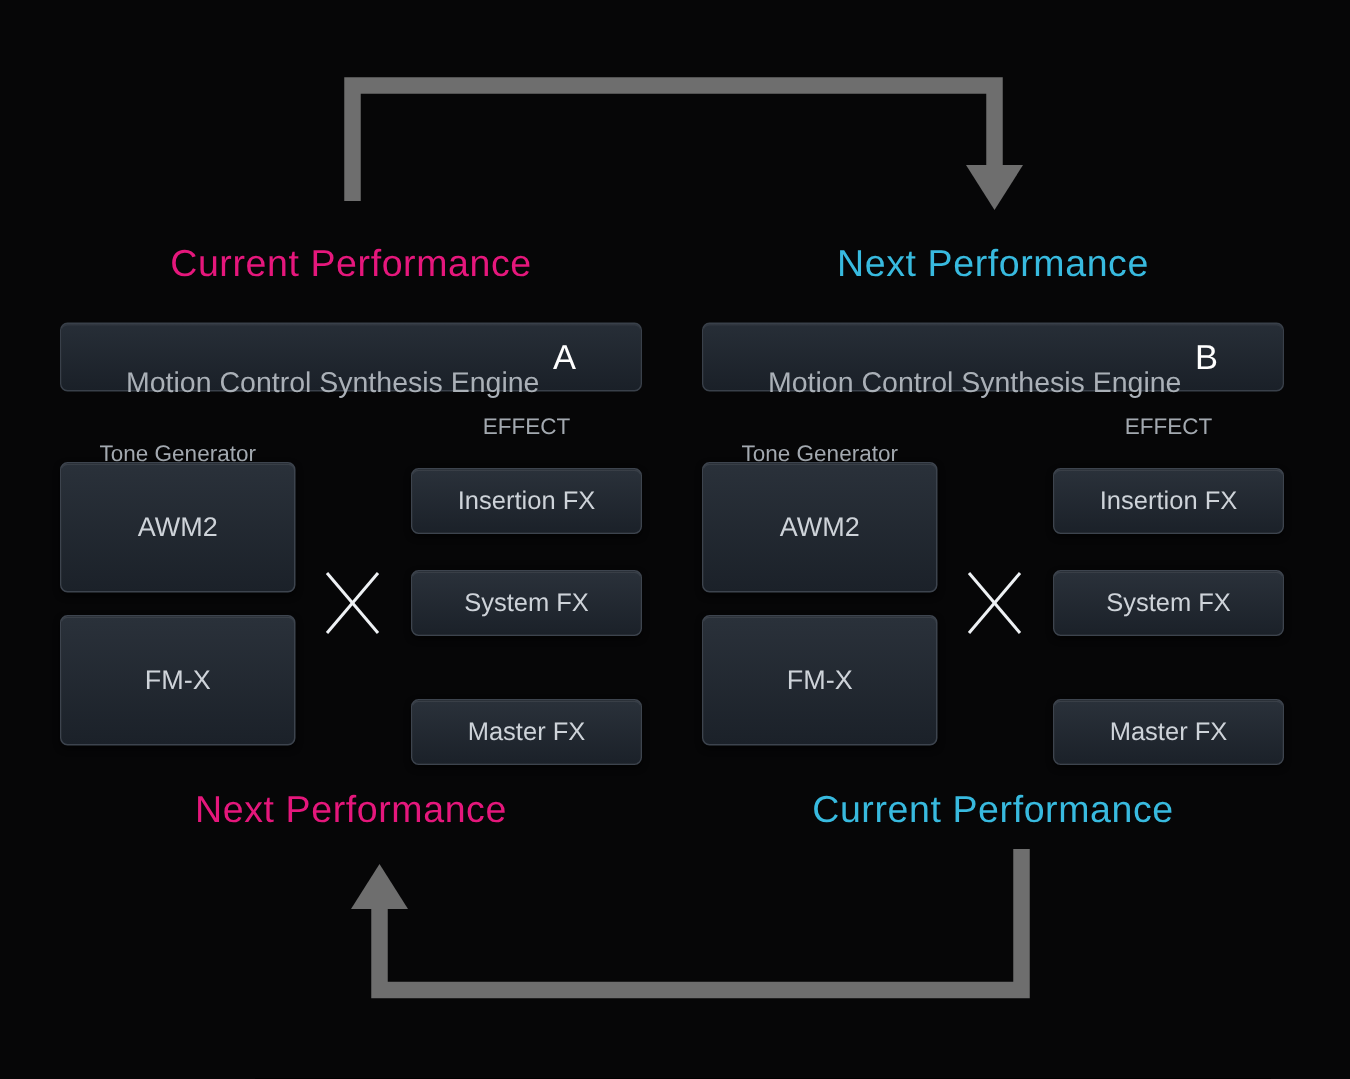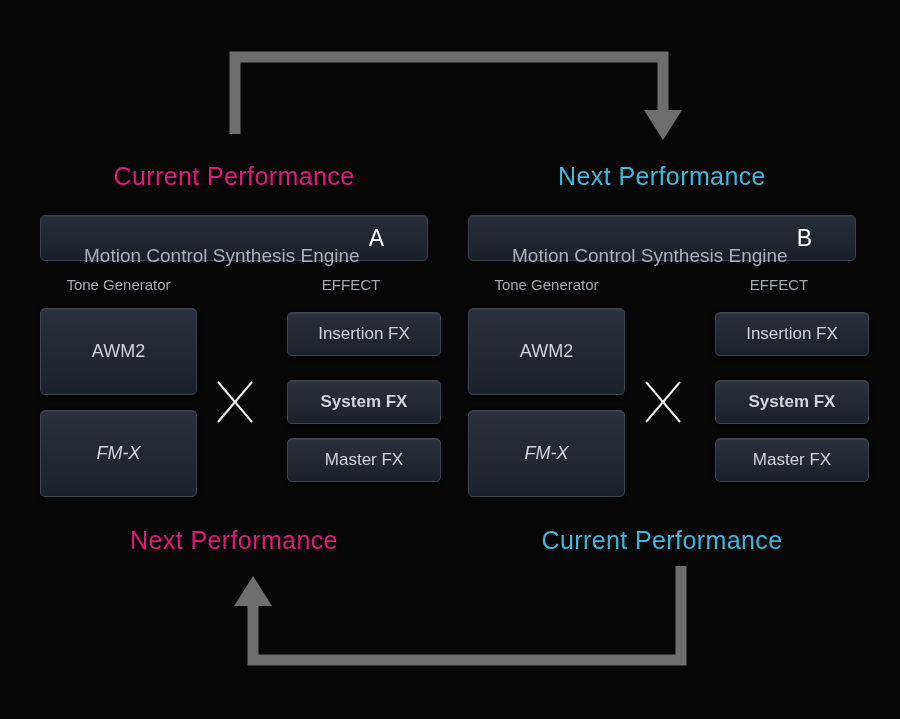--- a/index.html
+++ b/index.html
@@ -54,42 +54,42 @@
   .engine-name   { color: #aab0b7; font-size: 19px; margin-top: 35px; }
   .engine-letter { color: #ffffff; font-size: 23px; }
 
   .col-label {
     position: absolute;
     top: 126px;
     color: #a3a9b0;
     font-size: 15px;
     text-align: center;
   }
-  .col-label.tone   { left: 0;    width: 157px; }
+  .col-label.tone   { left: 0;    width: 157px; margin-top: 18px; }
   .col-label.effect { left: 234px; width: 154px; }
 
   .box {
     position: absolute;
     background: linear-gradient(180deg, #2a313a, #1b2129);
     border: 1px solid #3d444e;
     border-radius: 5px;
     display: flex;
     align-items: center;
     justify-content: center;
     color: #ced3d9;
     box-shadow: inset 0 1px 0 rgba(255,255,255,0.07), 0 2px 4px rgba(0,0,0,0.6);
   }
   .tone-box { left: 0; width: 157px; height: 87px; font-size: 18px; text-align: center; }
   .tone-1 { top: 158px; }
-  .tone-2 { top: 260px; font-style: italic; }
+  .tone-2 { top: 260px; }
 
-  .fx-box { left: 234px; width: 154px; height: 44px; font-size: 17px; margin-left: 13px; }
+  .fx-box { left: 234px; width: 154px; height: 44px; font-size: 17px; }
   .fx-1 { top: 162px; }
-  .fx-2 { top: 230px; font-weight: bold; }
-  .fx-3 { top: 288px; }
+  .fx-2 { top: 230px; }
+  .fx-3 { top: 316px; }
 
   .x-mark { position: absolute; left: 174px; top: 228px; }
 </style>
 </head>
 <body>
 
 <div class="stage">
 
   <svg class="arrows" width="900" height="719" viewBox="0 0 900 719">
     <g>

